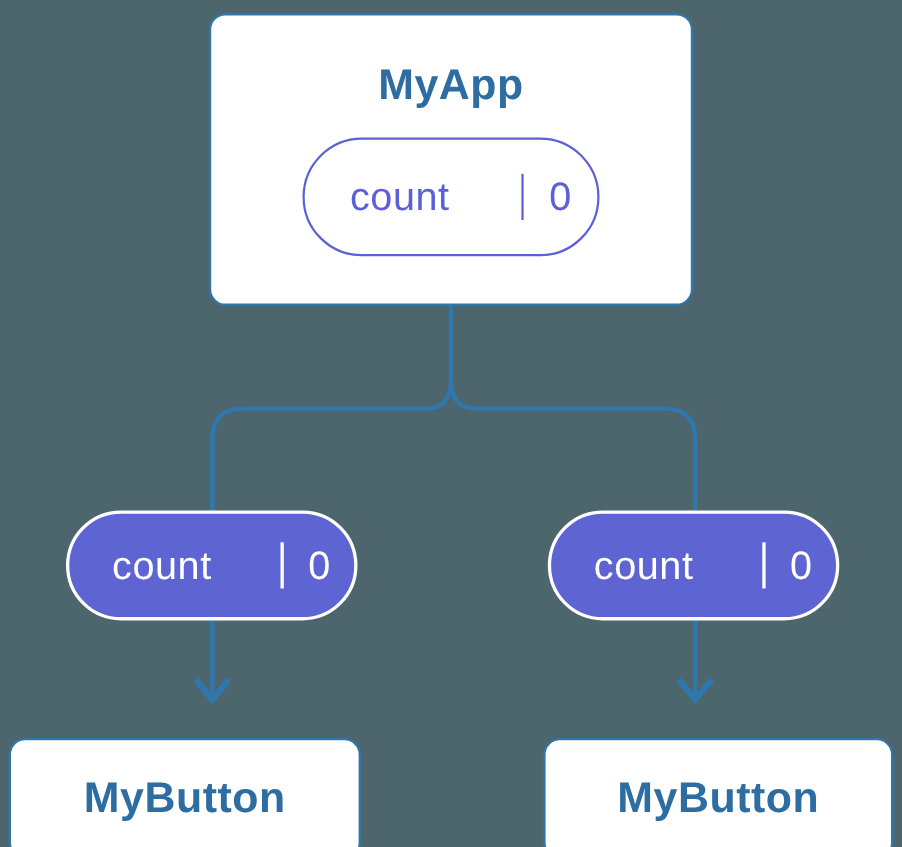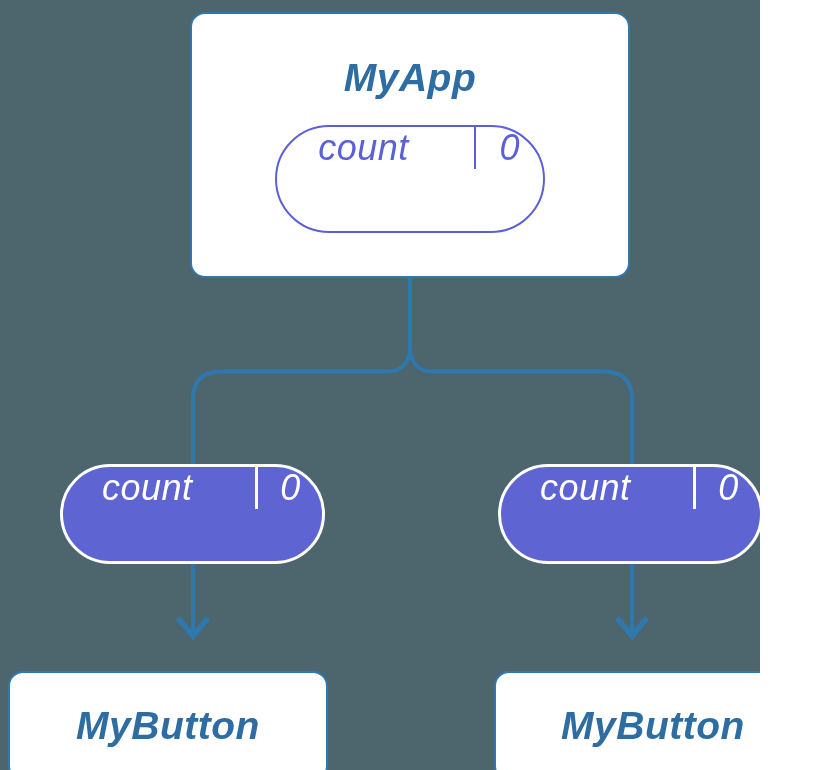--- a/index.html
+++ b/index.html
@@ -1,22 +1,21 @@
 <!DOCTYPE html>
 <html><head>
 <meta charset="utf-8">
 <style>
   html,body { margin:0; padding:0; }
   .canvas {
     position:relative;
-    width:760px; height:770px;
+    width:820px; height:770px;
     background:#4D666E;
     font-family:"Liberation Sans", sans-serif;
     overflow:hidden;
-    font-style:italic;
   }
   svg.connectors {
     position:absolute; left:0; top:0; width:820px; height:770px;
     z-index:1;
   }
   .card {
     position:absolute;
     background:#ffffff;
     border:2.5px solid #2F78AE;
     border-radius:15px;
@@ -34,21 +33,21 @@
   }
   .card.child.left  { left:8px; }
   .card.child.right { left:494px; width:318px; }
   .title {
     color:#2D6DA1;
     font-size:39px; font-weight:700;
     letter-spacing:0.5px;
     line-height:1.15;
   }
   .pill {
-    display:flex; align-items:flex-start;
+    display:flex; align-items:center;
     border-radius:60px;
     box-sizing:border-box;
     overflow:hidden;
     gap:24px;
   }
   .pill.outline {
     width:270px; height:108px;
     border:2.5px solid #5C60D8;
     background:#ffffff;
     color:#5C60D8;

